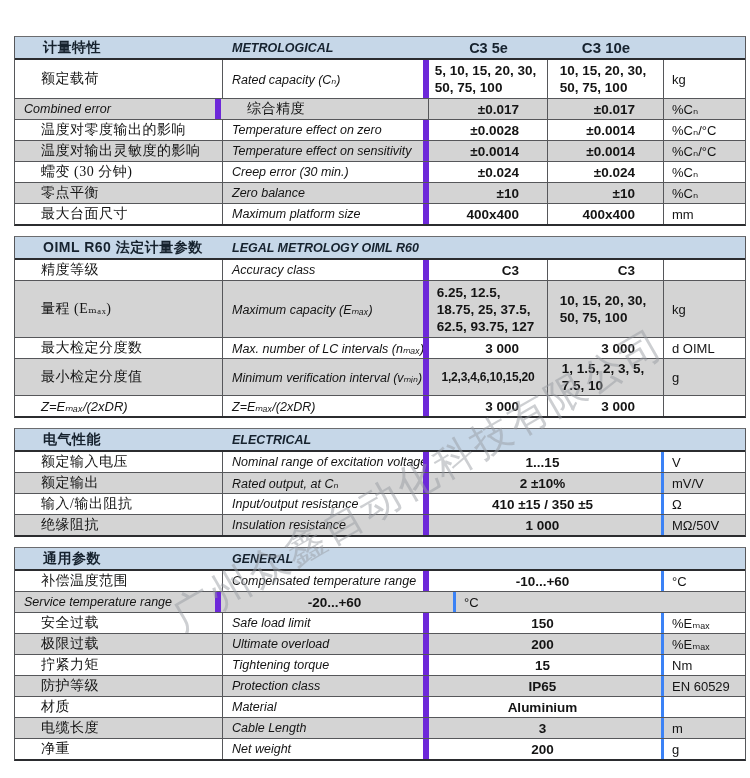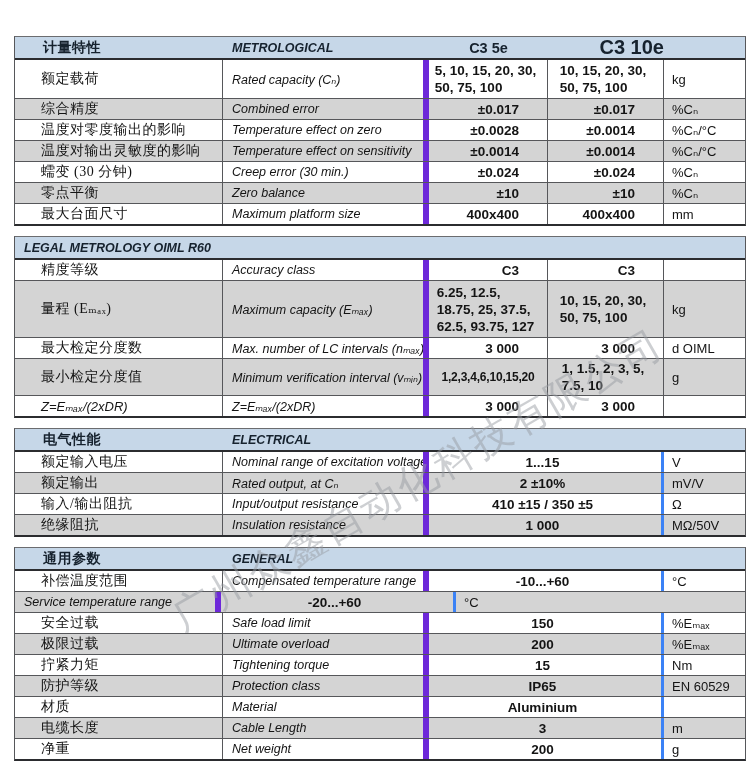--- a/index.html
+++ b/index.html
@@ -16,21 +16,21 @@
     background:#ffffff;
   }
   .sec-header {
     display:flex; align-items:center; height:21px; background:#c6d7e8;
     border-bottom:2px solid #2b2c2f; color:#16222e;
   }
   .sec-header .t-zh { width:208px; box-sizing:border-box; padding-left:28px; font-weight:bold; font-size:14px; letter-spacing:0.5px;
     font-family:"Liberation Sans","DejaVu Sans",sans-serif; white-space:nowrap; }
   .sec-header .t-en { width:206px; box-sizing:border-box; padding-left:9px; font-weight:bold; font-style:italic; font-size:12.5px; white-space:nowrap; }
   .sec-header .t-ma { width:119px; box-sizing:border-box; text-align:center; font-weight:bold; font-size:14.5px; }
-  .sec-header .t-mb { width:116px; box-sizing:border-box; text-align:right; font-weight:bold; font-size:20px; }
+  .sec-header .t-mb { width:116px; box-sizing:border-box; text-align:center; font-weight:bold; font-size:15px; }
 
   .row { display:flex; align-items:stretch; height:20px; background:#ffffff; }
   .row + .row { border-top:1px solid #56575a; }
   .row.alt { background:#d4d4d4; }
   .row.h38 { height:38px; }
   .row.h56 { height:56px; }
   .row.h36 { height:36px; }
 
   .cell { box-sizing:border-box; display:flex; align-items:center; overflow:hidden; }
   .c1 { width:208px; padding-left:26px; border-right:1px solid #56575a;text-align:center; }
@@ -72,22 +72,22 @@
     <div class="row h38">
       <div class="cell c1 zh">额定载荷</div>
       <div class="cell c2 en">Rated capacity (Cₙ)</div>
       <div class="cell c3 val center">5, 10, 15, 20, 30,
 50, 75, 100</div>
       <div class="cell c4 val center">10, 15, 20, 30,
 50, 75, 100</div>
       <div class="cell c5 unit">kg</div>
     </div>
     <div class="row alt">
+      <div class="cell c2 en">Combined error</div>
       <div class="cell c1 zh">综合精度</div>
-      <div class="cell c2 en">Combined error</div>
       <div class="cell c3 val">±0.017</div>
       <div class="cell c4 val">±0.017</div>
       <div class="cell c5 unit">%Cₙ</div>
     </div>
     <div class="row">
       <div class="cell c1 zh">温度对零度输出的影响</div>
       <div class="cell c2 en">Temperature effect on zero</div>
       <div class="cell c3 val">±0.0028</div>
       <div class="cell c4 val">±0.0014</div>
       <div class="cell c5 unit">%Cₙ/°C</div>
@@ -117,20 +117,21 @@
       <div class="cell c1 zh">最大台面尺寸</div>
       <div class="cell c2 en">Maximum platform size</div>
       <div class="cell c3 val">400x400</div>
       <div class="cell c4 val">400x400</div>
       <div class="cell c5 unit">mm</div>
     </div>
   </div>
 
   <div class="section">
     <div class="sec-header">
+      <div class="t-zh">OIML R60 法定计量参数</div>
       <div class="t-en">LEGAL METROLOGY OIML R60</div>
       <div class="c5"></div>
     </div>
     <div class="row">
       <div class="cell c1 zh">精度等级</div>
       <div class="cell c2 en">Accuracy class</div>
       <div class="cell c3 val">C3</div>
       <div class="cell c4 val">C3</div>
       <div class="cell c5 unit"></div>
     </div>

